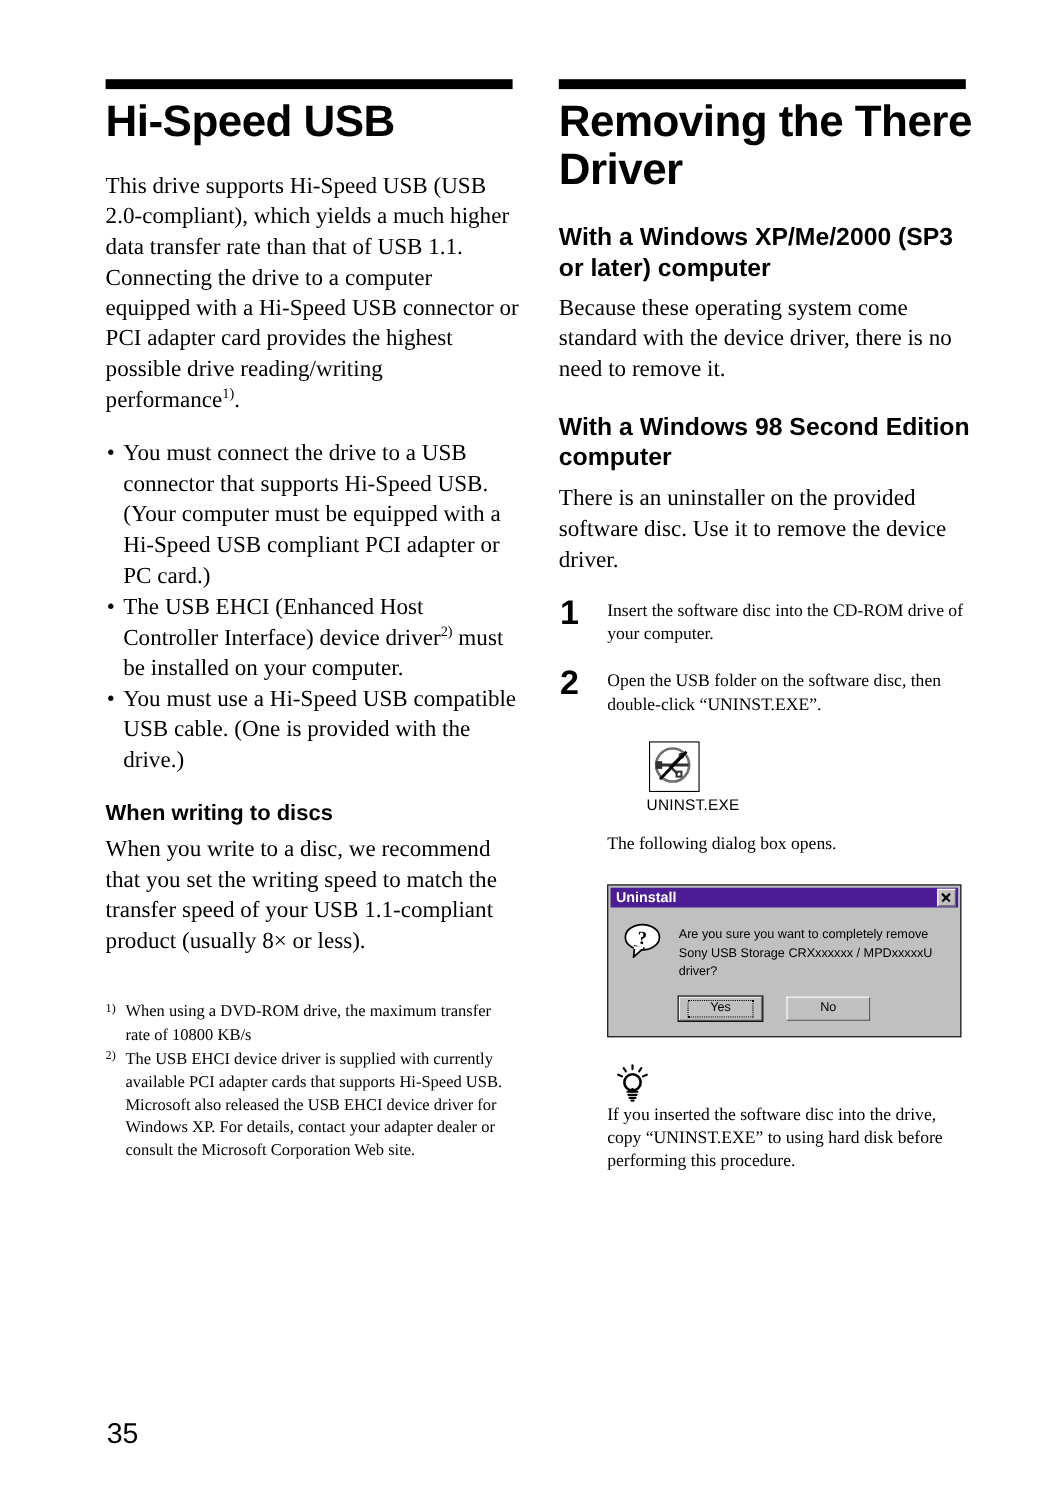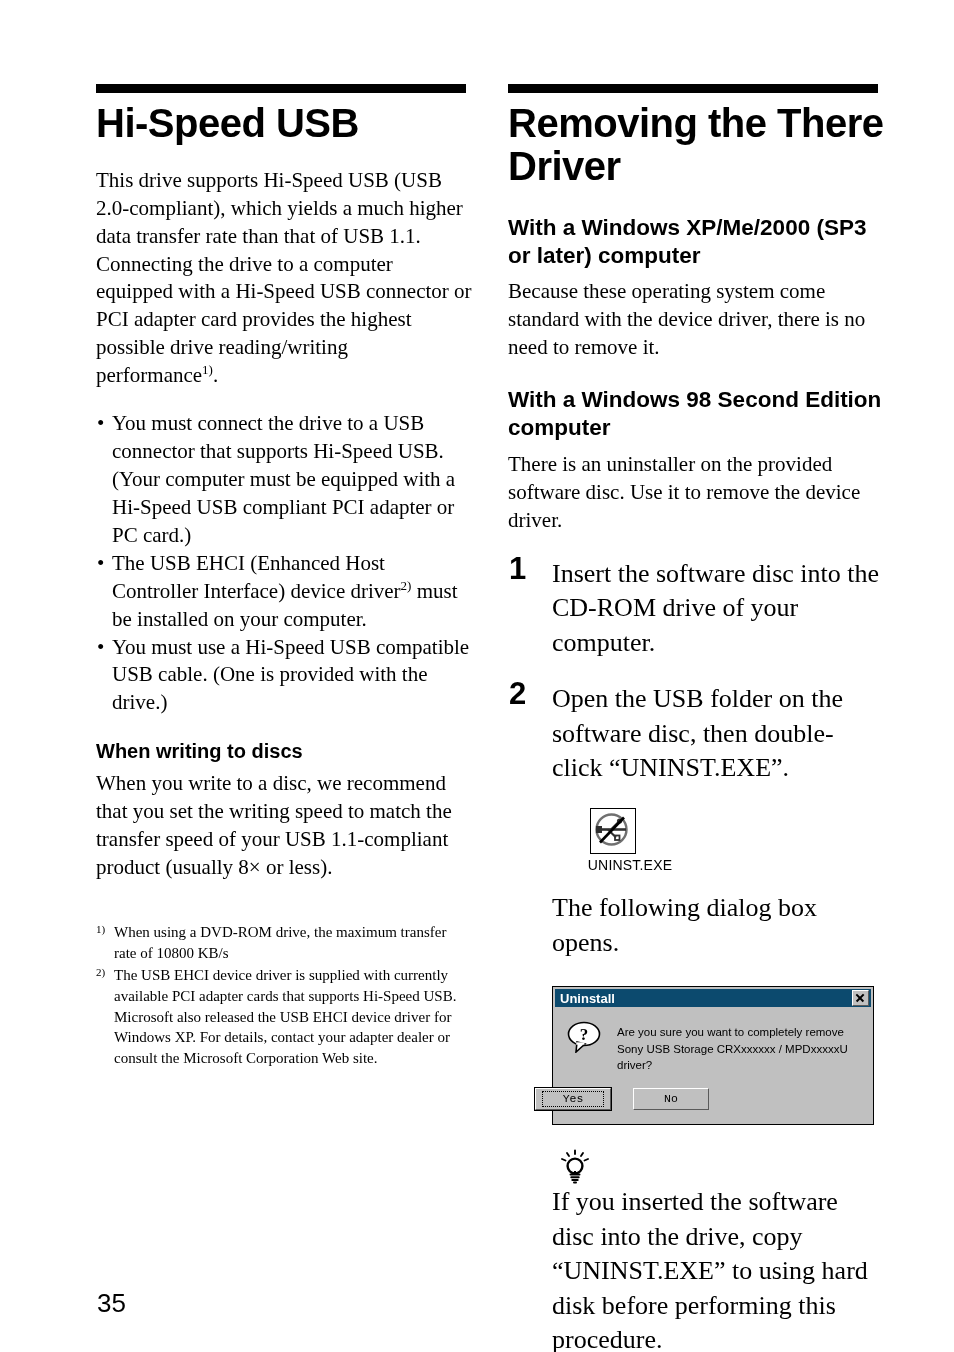--- a/index.html
+++ b/index.html
@@ -16,21 +16,21 @@
     overflow: hidden;
   }
   .page {
     position: absolute;
     inset: 0;
   }
 
   
   .col {
     position: absolute;
-    top: 84px;
+    top: 72px;
     width: 376px;
   }
   .col-left  { left: 96px; }
   .col-right { left: 508px; }
 
   .rule {
     height: 9px;
     background: #000000;
     width: 100%;
   }
@@ -124,21 +124,21 @@
   .step .num {
     position: absolute;
     left: 1px;
     top: -4px;
     font-family: "Liberation Sans", sans-serif;
     font-weight: bold;
     font-size: 31px;
     line-height: 1;
   }
   .step p {
-    font-size: 26px;
+    font-size: 16px;
     line-height: 1.33;
     margin: 0;
   }
 
   
   .exe-icon-wrap {
     margin: 22px 0 0 30px;
     width: 96px;
   }
   .exe-box {
@@ -163,21 +163,21 @@
     position: relative;
     margin: 26px 0 0 0;
     width: 322px;
     background: #c0c0c0;
     border: 1px solid #000;
     box-sizing: border-box;
     font-family: "Liberation Sans", sans-serif;
   }
   .dlg-titlebar {
     height: 18px;
-    background: #0c4a6e;
+    background: #4c1d95;
     color: #ffffff;
     display: flex;
     align-items: center;
     justify-content: space-between;
     padding: 0 2px 0 5px;
     margin: 2px 2px 0 2px;
   }
   .dlg-title {
     font-size: 13px;
     font-weight: bold;
@@ -219,24 +219,24 @@
     margin-right: 14px;
   }
   .dlg-msg {
     font-size: 11.5px;
     line-height: 1.45;
     color: #000;
     padding-top: 3px;
   }
   .dlg-buttons {
     display: flex;
+    justify-content: center;
     gap: 22px;
     padding: 8px 0 14px 0;
     margin-left: -18px;
-    font-family: Liberation Mono, monospace;
   }
   .btn {
     min-width: 74px;
     height: 20px;
     background: #c0c0c0;
     border-top: 1.5px solid #ffffff;
     border-left: 1.5px solid #ffffff;
     border-right: 1.5px solid #5a5a5a;
     border-bottom: 1.5px solid #5a5a5a;
     display: flex;

